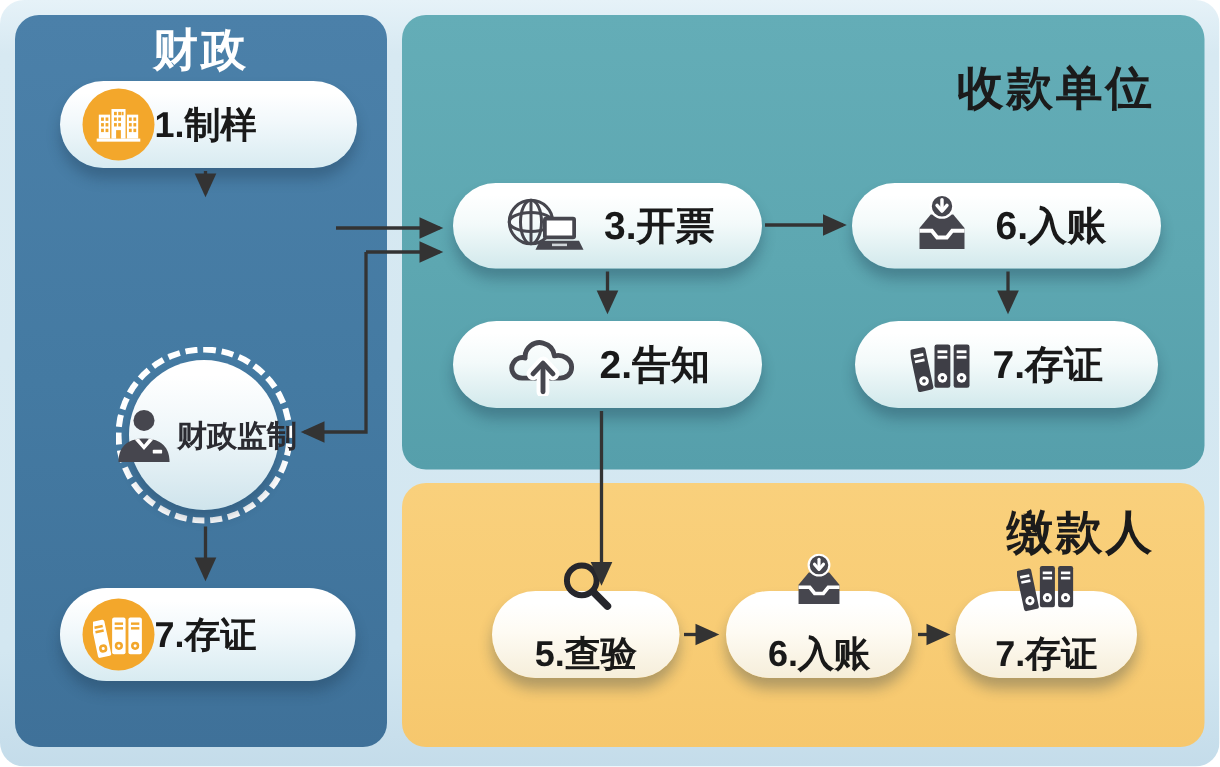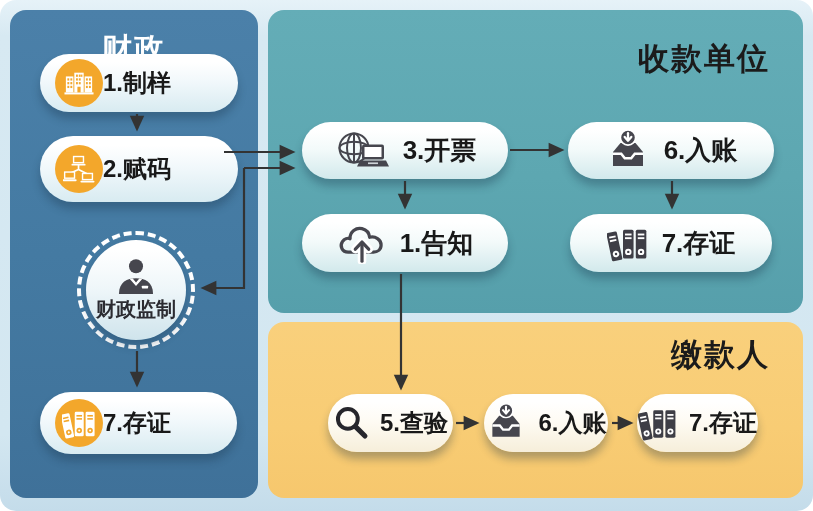--- a/index.html
+++ b/index.html
@@ -10,34 +10,34 @@
     font-family:"Liberation Sans","DejaVu Sans",sans-serif;
   }
   .panel{position:absolute;border-radius:16px;}
   .panel.finance{left:10px;top:10px;width:248px;height:488px;
     background:linear-gradient(180deg,#4b80a9 0%,#447aa2 50%,#3f7199 100%);}
   .panel.receiver{left:268px;top:10px;width:535px;height:303px;
     background:linear-gradient(180deg,#64adb7 0%,#5da7b1 55%,#569fab 100%);}
   .panel.payer{left:268px;top:322px;width:535px;height:176px;
     background:linear-gradient(180deg,#f9d07c 0%,#f8cc74 60%,#f6c76d 100%);}
   .ptitle{position:absolute;font-weight:600;letter-spacing:2px;white-space:nowrap;z-index:2;}
-  .t-fin{left:10px;top:29px;width:248px;text-align:center;font-size:30px;color:#ffffff;}
+  .t-fin{left:10px;top:13px;width:248px;text-align:center;font-size:30px;color:#ffffff;}
   .t-rec{right:43px;top:38px;font-size:31px;color:#1b1b1b;}
   .t-pay{right:43px;top:334px;font-size:31px;color:#1b1b1b;}
   .pill{
     position:absolute;display:flex;align-items:center;z-index:2;
     border-radius:34px;box-shadow:0 7px 9px rgba(25,50,72,.32);
   }
   .pill .lbl{font-weight:700;color:#191919;white-space:nowrap;}
   .pill.left-p{justify-content:flex-start;padding-left:15px;
     background:linear-gradient(180deg,#ffffff 14%,#f1f8fb 48%,#d8ebf1 100%);}
   .pill.cool{justify-content:center;gap:13px;
     background:linear-gradient(180deg,#ffffff 14%,#f3fafa 48%,#d2e9ec 100%);}
-  .pill.warm{justify-content:center;gap:11px;
-    background:linear-gradient(180deg,#ffffff 14%,#fefbf3 48%,#f6eeda 100%);}
+  .pill.warm{justify-content:flex-end;gap:11px;
+    background:linear-gradient(180deg,#ffffff 14%,#fefbf3 48%,#f6eeda 100%);flex-direction:column;}
   .left-p .lbl{font-size:24px;}
   .cool .lbl{font-size:26px;}
   .warm .lbl{font-size:24px;}
   .p1{left:40px;top:54px;width:183px;height:58px;}
   .p2{left:40px;top:136px;width:183px;height:66px;}
   .p7l{left:40px;top:392px;width:182px;height:62px;}
   .p3{left:302px;top:122px;width:206px;height:57px;align-items:center;}
   .p4{left:302px;top:214px;width:206px;height:58px;}
   .p6{left:568px;top:122px;width:206px;height:57px;}
   .p7t{left:570px;top:214px;width:202px;height:58px;}
@@ -45,21 +45,21 @@
   .p6y{left:484px;top:394px;width:124px;height:58px;}
   .p7y{left:637px;top:394px;width:121px;height:58px;}
   .oc{width:48px;height:48px;border-radius:50%;background:#f3a72b;
     display:flex;align-items:center;justify-content:center;flex:0 0 auto;}
   .ic{display:flex;align-items:center;justify-content:center;flex:0 0 auto;}
   .sup-ring{position:absolute;left:77px;top:231px;width:118px;height:118px;
     box-sizing:border-box;border:4px dashed #ffffff;border-radius:50%;z-index:2;}
   .sup-inner{position:absolute;left:86px;top:240px;width:100px;height:100px;border-radius:50%;
     background:linear-gradient(180deg,#ffffff 10%,#eef6f9 50%,#cfe4ec 100%);
     box-shadow:0 6px 8px rgba(25,50,72,.30);
-    display:flex;flex-direction:column;align-items:center;justify-content:center;z-index:2;}
+    display:flex;flex-direction:row;align-items:center;justify-content:center;z-index:2;}
   .sup-inner .lbl{font-size:20px;font-weight:600;color:#2b2b31;margin-top:1px;white-space:nowrap;}
   .arrows{position:absolute;left:0;top:0;z-index:3;pointer-events:none;}
 </style>
 </head>
 <body>
 
 <div class="stage">
 
   <div class="panel finance"></div>
   <div class="panel receiver"></div>
@@ -98,41 +98,20 @@
           <rect x="23.4" y="15" width="2" height="2.4"></rect>
             <rect x="26.6" y="15" width="2" height="2.4"></rect>
           <rect x="23.4" y="19" width="2" height="2.4"></rect>
             <rect x="26.6" y="19" width="2" height="2.4"></rect>
         </g>
       </svg>
     </span>
     <span class="lbl">1.制样</span>
   </div>
 
-  <div class="pill left-p p2">
-    <span class="oc">
-      <svg width="32" height="30" viewBox="0 0 34 30">
-        <g stroke="#ffffff" stroke-width="1.8" fill="none">
-          <path d="M16.5,10.5 V15.5 M16.5,15.5 L7.5,19.5 M16.5,15.5 L25.5,20"></path>
-        </g>
-        <g>
-          <rect x="10.5" y="1" width="12" height="8" fill="#ffffff"></rect>
-          <rect x="12" y="2.5" width="9" height="5" fill="#f3a72b"></rect>
-          <rect x="9" y="9.4" width="15" height="2" rx="1" fill="#ffffff"></rect>
-          <rect x="1" y="17.5" width="12" height="8" fill="#ffffff"></rect>
-          <rect x="2.5" y="19" width="9" height="5" fill="#f3a72b"></rect>
-          <rect x="-0.5" y="25.9" width="15" height="2" rx="1" fill="#ffffff"></rect>
-          <rect x="20" y="19" width="12" height="8" fill="#ffffff"></rect>
-          <rect x="21.5" y="20.5" width="9" height="5" fill="#f3a72b"></rect>
-          <rect x="18.5" y="27.4" width="15" height="2" rx="1" fill="#ffffff"></rect>
-        </g>
-      </svg>
-    </span>
-    <span class="lbl">2.赋码</span>
-  </div>
 
   <div class="sup-ring"></div>
   <div class="sup-inner">
     <span class="ic">
       <svg width="44" height="37" viewBox="0 0 44 38">
         <circle cx="22" cy="8.5" r="7.2" fill="#46464e"></circle>
         <path d="M4.5,37 C4.5,24.5 13,20.8 22,20.8 C31,20.8 39.5,24.5 39.5,37 Z" fill="#46464e"></path>
         <path d="M15.6,21.6 L22,28.8 L28.4,21.6 L25.4,21.1 L22,25.2 L18.6,21.1 Z" fill="#ffffff"></path>
         <rect x="28" y="28.5" width="6.4" height="2.7" rx="0.6" fill="#ffffff"></rect>
       </svg>
@@ -194,21 +173,21 @@
         <g stroke="#ffffff" stroke-width="9" fill="none" stroke-linecap="round" stroke-linejoin="round">
           <path d="M26,41 V23"></path>
             <path d="M19,28.5 L26,21 L33,28.5"></path>
         </g>
         <g stroke="#46464e" stroke-width="3.4" fill="none" stroke-linecap="round" stroke-linejoin="round">
           <path d="M26,41 V22.5"></path>
             <path d="M19,28.5 L26,21 L33,28.5"></path>
         </g>
       </svg>
     </span>
-    <span class="lbl">1.告知</span>
+    <span class="lbl">2.告知</span>
   </div>
 
   <div class="pill cool p6">
     <span class="ic">
       <svg width="46" height="44" viewBox="0 0 46 44">
         <path d="M8,23 L15.5,14 H30.5 L38,23 V37 H8 Z" fill="#46464e"></path>
         <path d="M8,24.8 H16.2 L19.8,29.3 H26.2 L29.8,24.8 H38" stroke="#ffffff" stroke-width="2.6" fill="none"></path>
         <circle cx="23" cy="8.5" r="7.6" fill="#46464e" stroke="#ffffff" stroke-width="1.6"></circle>
         <g stroke="#ffffff" stroke-width="2.3" fill="none" stroke-linecap="round" stroke-linejoin="round">
           <path d="M23,4.2 V10.5"></path>

